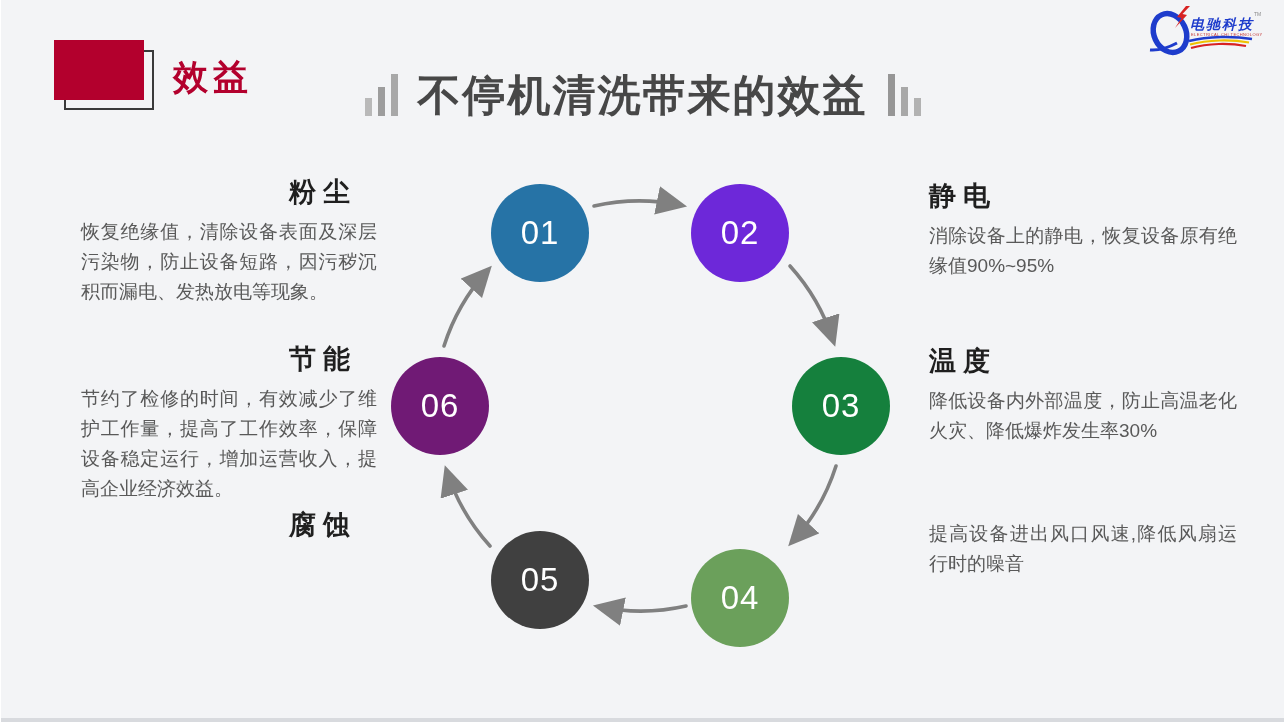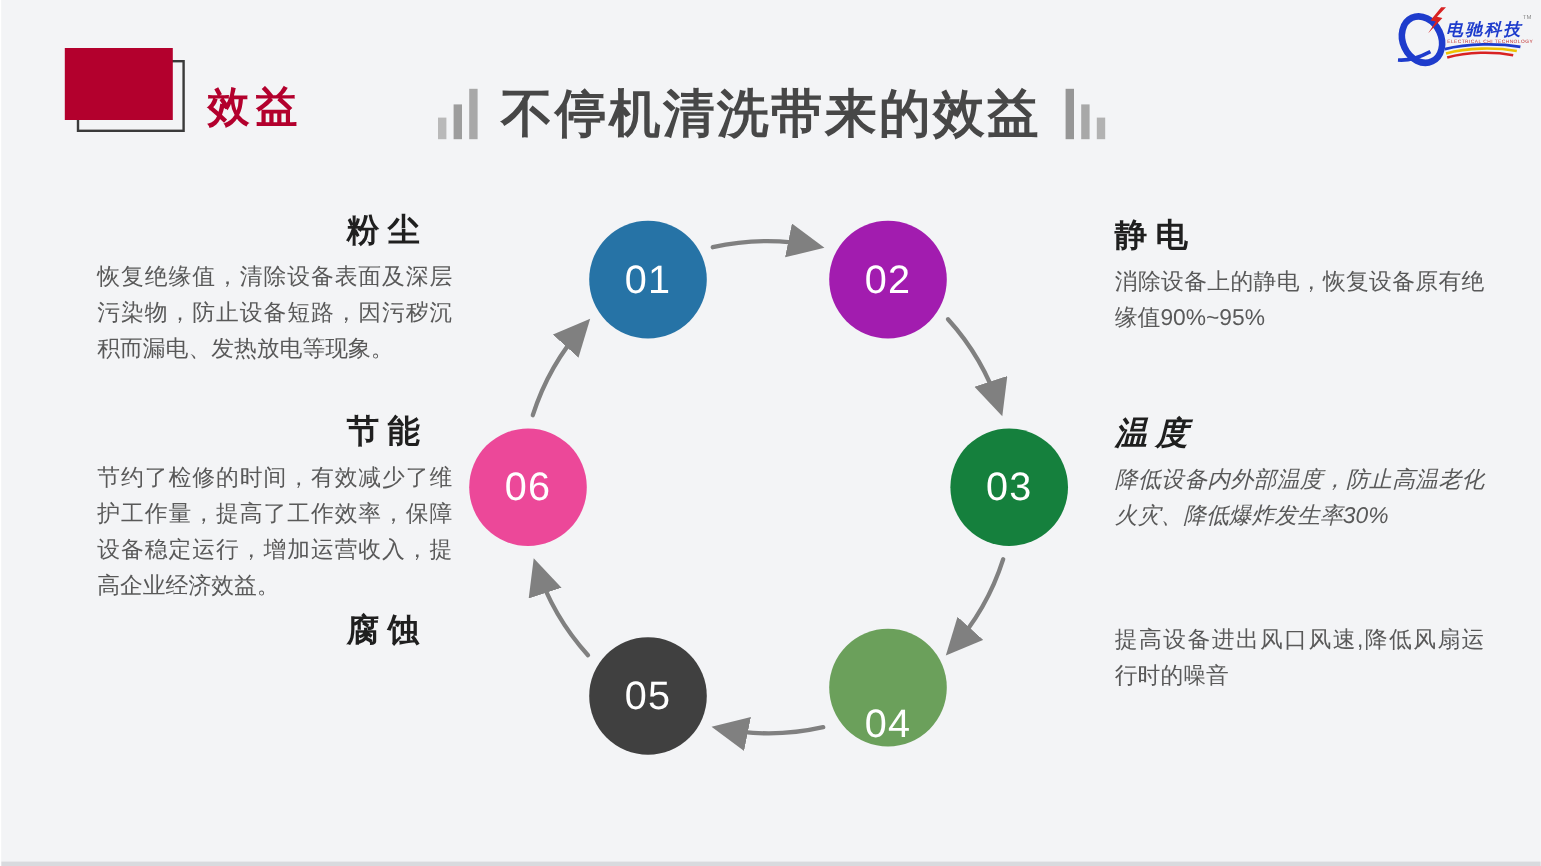--- a/index.html
+++ b/index.html
@@ -35,21 +35,20 @@
     position: absolute;
     left: 53px; top: 40px;
     width: 90px; height: 60px;
   }
   .section-label {
     position: absolute;
     left: 172px; top: 54px;
     font-size: 35px;
     font-weight: 700;
     letter-spacing: 5px;
-    margin-top: 12px;
   }
 
   
   .title-wrap {
     position: absolute;
     left: 0; right: 0; top: 70px;
     display: flex;
     justify-content: center;
     align-items: flex-end;
     gap: 20px;
@@ -66,21 +65,21 @@
   .bars-left i:nth-child(1) { height: 18px; background: #b9b9b9; }
   .bars-left i:nth-child(2) { height: 29px; background: #9d9d9d; }
   .bars-left i:nth-child(3) { height: 42px; background: #a8a8a8; }
   .bars-right i:nth-child(1) { height: 42px; background: #969696; }
   .bars-right i:nth-child(2) { height: 29px; background: #a8a8a8; }
   .bars-right i:nth-child(3) { height: 18px; background: #b2b2b2; }
 
   
   .logo {
     position: absolute;
-    right: 5px; top: 5px;
+    right: 20px; top: 5px;
     width: 116px; height: 52px;
   }
 
   
   .arrows-svg {
     position: absolute;
     left: 380px; top: 150px;
     width: 520px; height: 520px;
   }
   .step {
@@ -91,21 +90,21 @@
     align-items: center;
     justify-content: center;
     color: #ffffff;
     font-size: 33px;
     font-weight: 400;
     letter-spacing: 1px;
   }
   .step-1 { left: 490px; top: 184px; }
   .step-2 { left: 690px; top: 184px; }
   .step-3 { left: 791px; top: 357px; }
-  .step-4 { left: 690px; top: 524px; align-items: flex-end; }
+  .step-4 { left: 690px; top: 549px; }
   .step-5 { left: 490px; top: 531px; }
   .step-6 { left: 390px; top: 357px; }
 
   
   .benefit { position: absolute; width: 296px; }
   .benefit h3 {
     font-size: 27px;
     font-weight: 700;
     color: #1f1f1f;
     letter-spacing: 7px;
@@ -119,21 +118,21 @@
     text-align: justify;
   }
   .benefit.left-col { left: 80px; }
   .benefit.left-col h3 { text-align: right; padding-right: 20px; }
   .benefit.right-col { left: 928px; width: 308px; }
   .benefit.right-col h3 { text-align: left; }
   .b-l1 { top: 176px; }
   .b-l2 { top: 343px; }
   .b-l3 { top: 509px; }
   .b-r1 { top: 180px; }
-  .b-r2 { top: 345px; font-style: italic; }
+  .b-r2 { top: 345px; }
   .b-r3 { top: 510px; }
 </style>
 </head>
 <body>
 
 <div class="slide">
 
   <div class="badge-outline"></div>
   <div class="badge-square" style="background: rgb(179, 0, 45);"></div>
   <div class="section-label" style="color: rgb(179, 0, 45);">效益</div>
@@ -178,33 +177,33 @@
       <path marker-end="url(#ah)" d="M 455 316 A 205 205 0 0 1 412 391"></path>
       <path marker-end="url(#ah)" d="M 305 456 A 205 205 0 0 1 219 457"></path>
       <path marker-end="url(#ah)" d="M 109 396 A 205 205 0 0 1 66 322"></path>
       <path marker-end="url(#ah)" d="M 63 196 A 205 205 0 0 1 106 121"></path>
     </g>
   </svg>
 
   <div class="step step-1" style="background: rgb(38, 115, 166);">
     <span>01</span>
   </div>
-  <div class="step step-2" style="background: #a21caf;">
+  <div class="step step-2" style="background: #6d28d9;">
     <span>02</span>
   </div>
   <div class="step step-3" style="background: #15803d;">
     <span>03</span>
   </div>
   <div class="step step-4" style="background: rgb(107, 160, 91);">
     <span>04</span>
   </div>
   <div class="step step-5" style="background: #404040;">
     <span>05</span>
   </div>
-  <div class="step step-6" style="background: #ec4899; align-items: center;">
+  <div class="step step-6" style="background: #701a75; align-items: center;">
     <span>06</span>
   </div>
 
   <div class="benefit left-col b-l2">
     <h3>节能</h3>
     <div class="body">节约了检修的时间，有效减少了维护工作量，提高了工作效率，保障设备稳定运行，增加运营收入，提高企业经济效益。</div>
   </div>
   <div class="benefit left-col b-l1">
     <h3>粉尘</h3>
     <div class="body">恢复绝缘值，清除设备表面及深层污染物，防止设备短路，因污秽沉积而漏电、发热放电等现象。</div>

